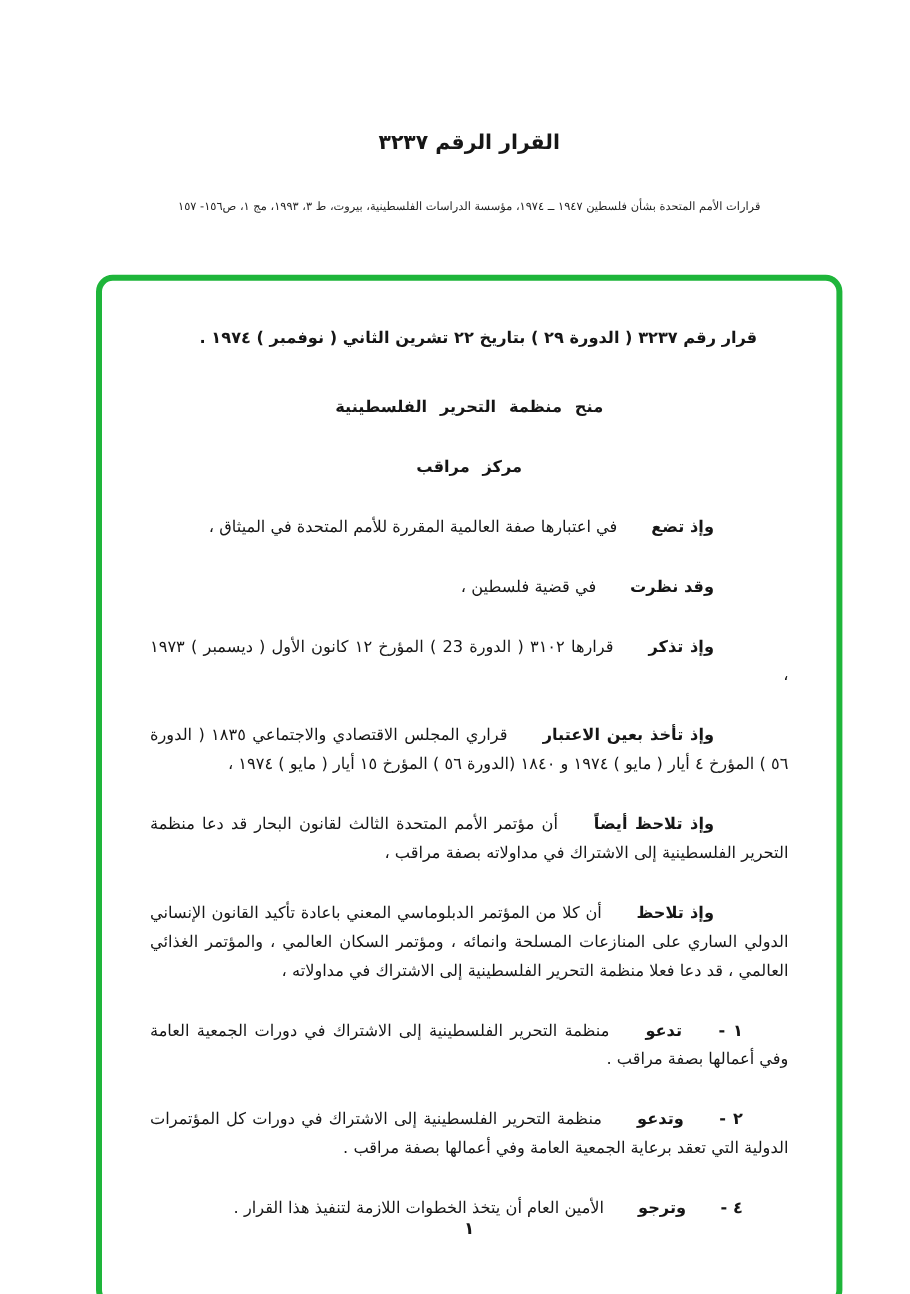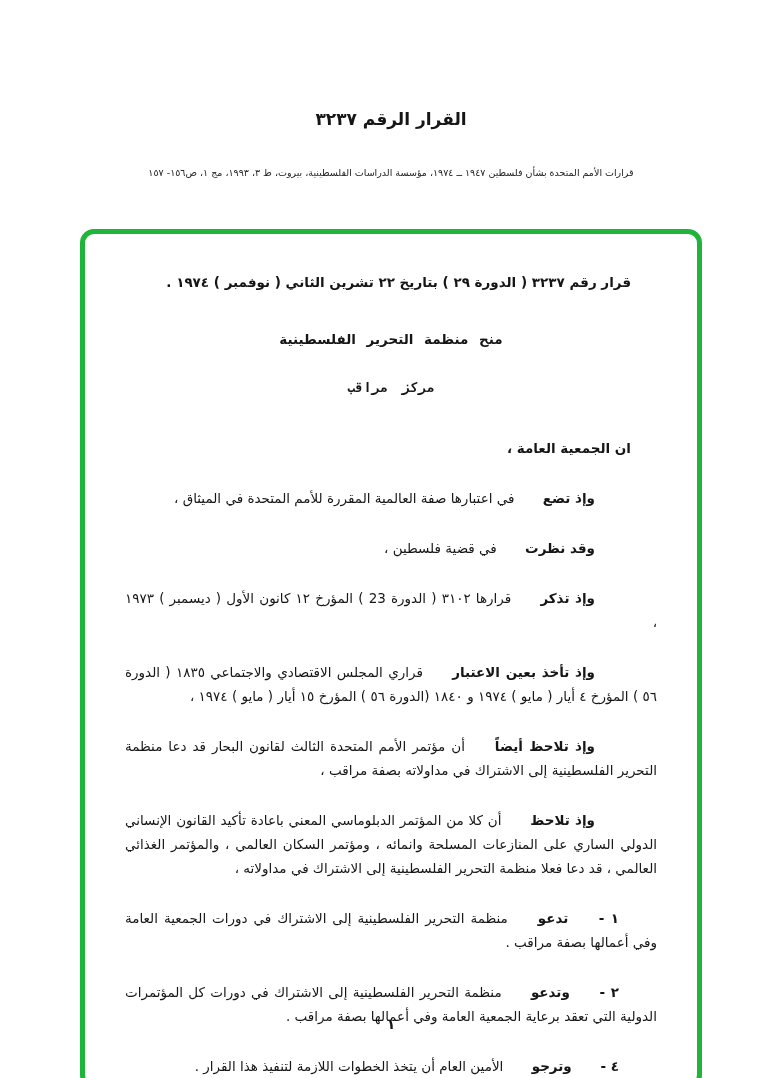--- a/index.html
+++ b/index.html
@@ -28,42 +28,41 @@
     padding:24px 28px 0 28px;background:#fff;
   }
   .frame p{
     font-size:13.5px;line-height:24px;text-align:justify;
     text-align-last:right;
   }
   .indent{text-indent:26px;}
   .bold{font-weight:bold;}
   .centered{text-align:left;text-align-last:center !important;word-spacing:6px;}
   .subtitle-1{margin-top:9px;font-weight:bold;font-size:13.5px;}
-  .subtitle-2{margin-top:2px;font-weight:bold;font-size:13.5px;font-family:Liberation Mono, monospace;}
+  .subtitle-2{margin-top:2px;font-weight:bold;font-size:13.5px;}
   .opening{margin-top:11px;}
   .para{margin-top:2px;}
   .para .num,.para .lead{font-weight:bold;}
   .page-footer{
     position:absolute;left:0;right:0;bottom:34px;text-align:center;
   }
   .page-number{font-size:14px;font-weight:bold;}
 </style>
 </head>
 <body>
 
 <header class="page-header">
   <h1 class="doc-title">القرار الرقم ٣٢٣٧</h1>
   <div class="citation">قرارات الأمم المتحدة بشأن فلسطين ١٩٤٧ ــ ١٩٧٤، مؤسسة الدراسات الفلسطينية، بيروت، ط ٣، ١٩٩٣، مج ١، ص١٥٦- ١٥٧</div>
 </header>
 
 <main class="frame">
   <p class="bold indent">قرار رقم ٣٢٣٧ ( الدورة ٢٩ ) بتاريخ ٢٢ تشرين الثاني ( نوفمبر ) ١٩٧٤ .</p>
   <p class="centered subtitle-1">منح منظمة التحرير الفلسطينية</p>
   <p class="centered subtitle-2">مركز مراقب</p>
-  <p class="bold indent opening">ان الجمعية العامة ،</p>
 
   <p class="para indent"><span class="num"></span><span class="lead">وإذ تضع</span><span> في اعتبارها صفة العالمية المقررة للأمم المتحدة في الميثاق ،</span></p>
 
   <p class="para indent"><span class="num"></span><span class="lead">وقد نظرت</span><span> في قضية فلسطين ،</span></p>
 
   <p class="para indent"><span class="num"></span><span class="lead">وإذ تذكر</span><span> قرارها ٣١٠٢ ( الدورة 23 ) المؤرخ ١٢ كانون الأول ( ديسمبر ) ١٩٧٣ ،</span></p>
 
   <p class="para indent"><span class="num"></span><span class="lead">وإذ تأخذ بعين الاعتبار</span><span> قراري المجلس الاقتصادي والاجتماعي ١٨٣٥ ( الدورة ٥٦ ) المؤرخ ٤ أيار ( مايو ) ١٩٧٤ و ١٨٤٠ (الدورة ٥٦ ) المؤرخ ١٥ أيار ( مايو ) ١٩٧٤ ،</span></p>
 
   <p class="para indent"><span class="num"></span><span class="lead">وإذ تلاحظ أيضاً</span><span> أن مؤتمر الأمم المتحدة الثالث لقانون البحار قد دعا منظمة التحرير الفلسطينية إلى الاشتراك في مداولاته بصفة مراقب ،</span></p>

